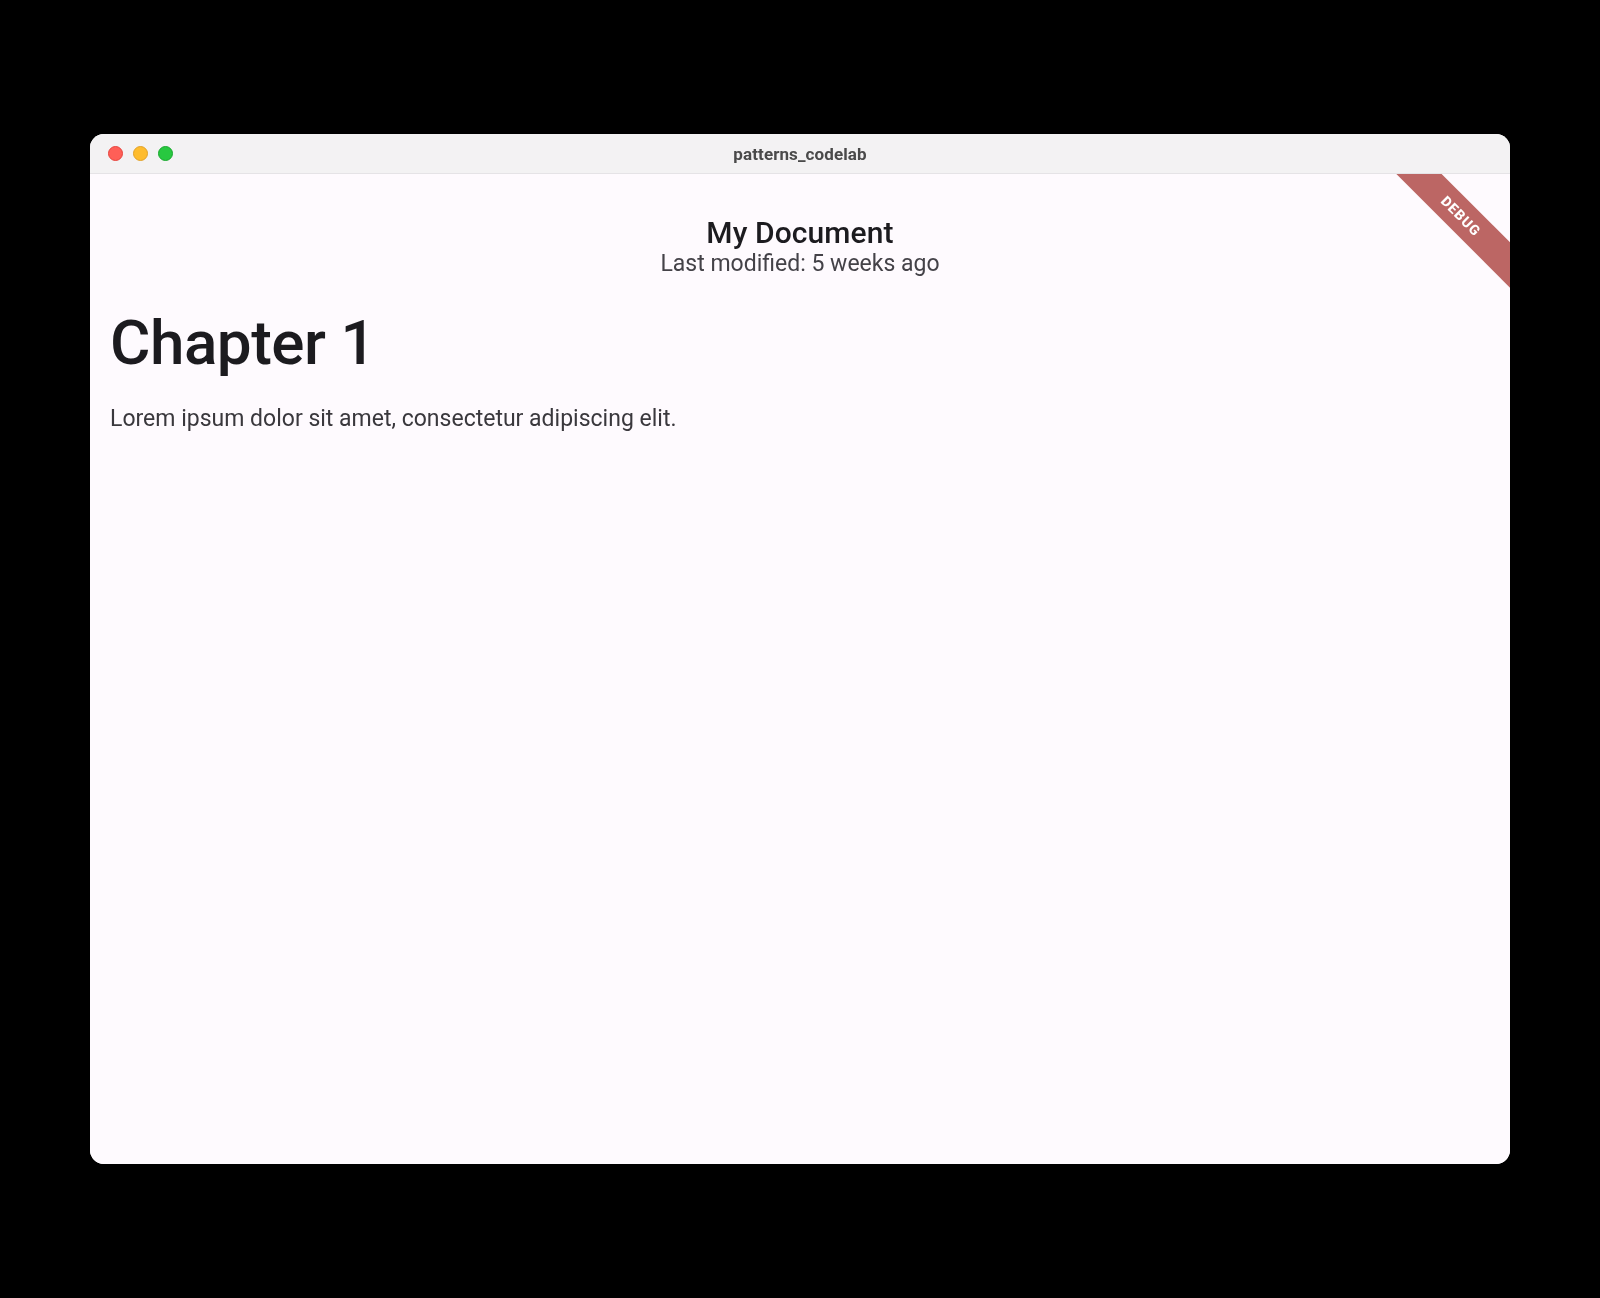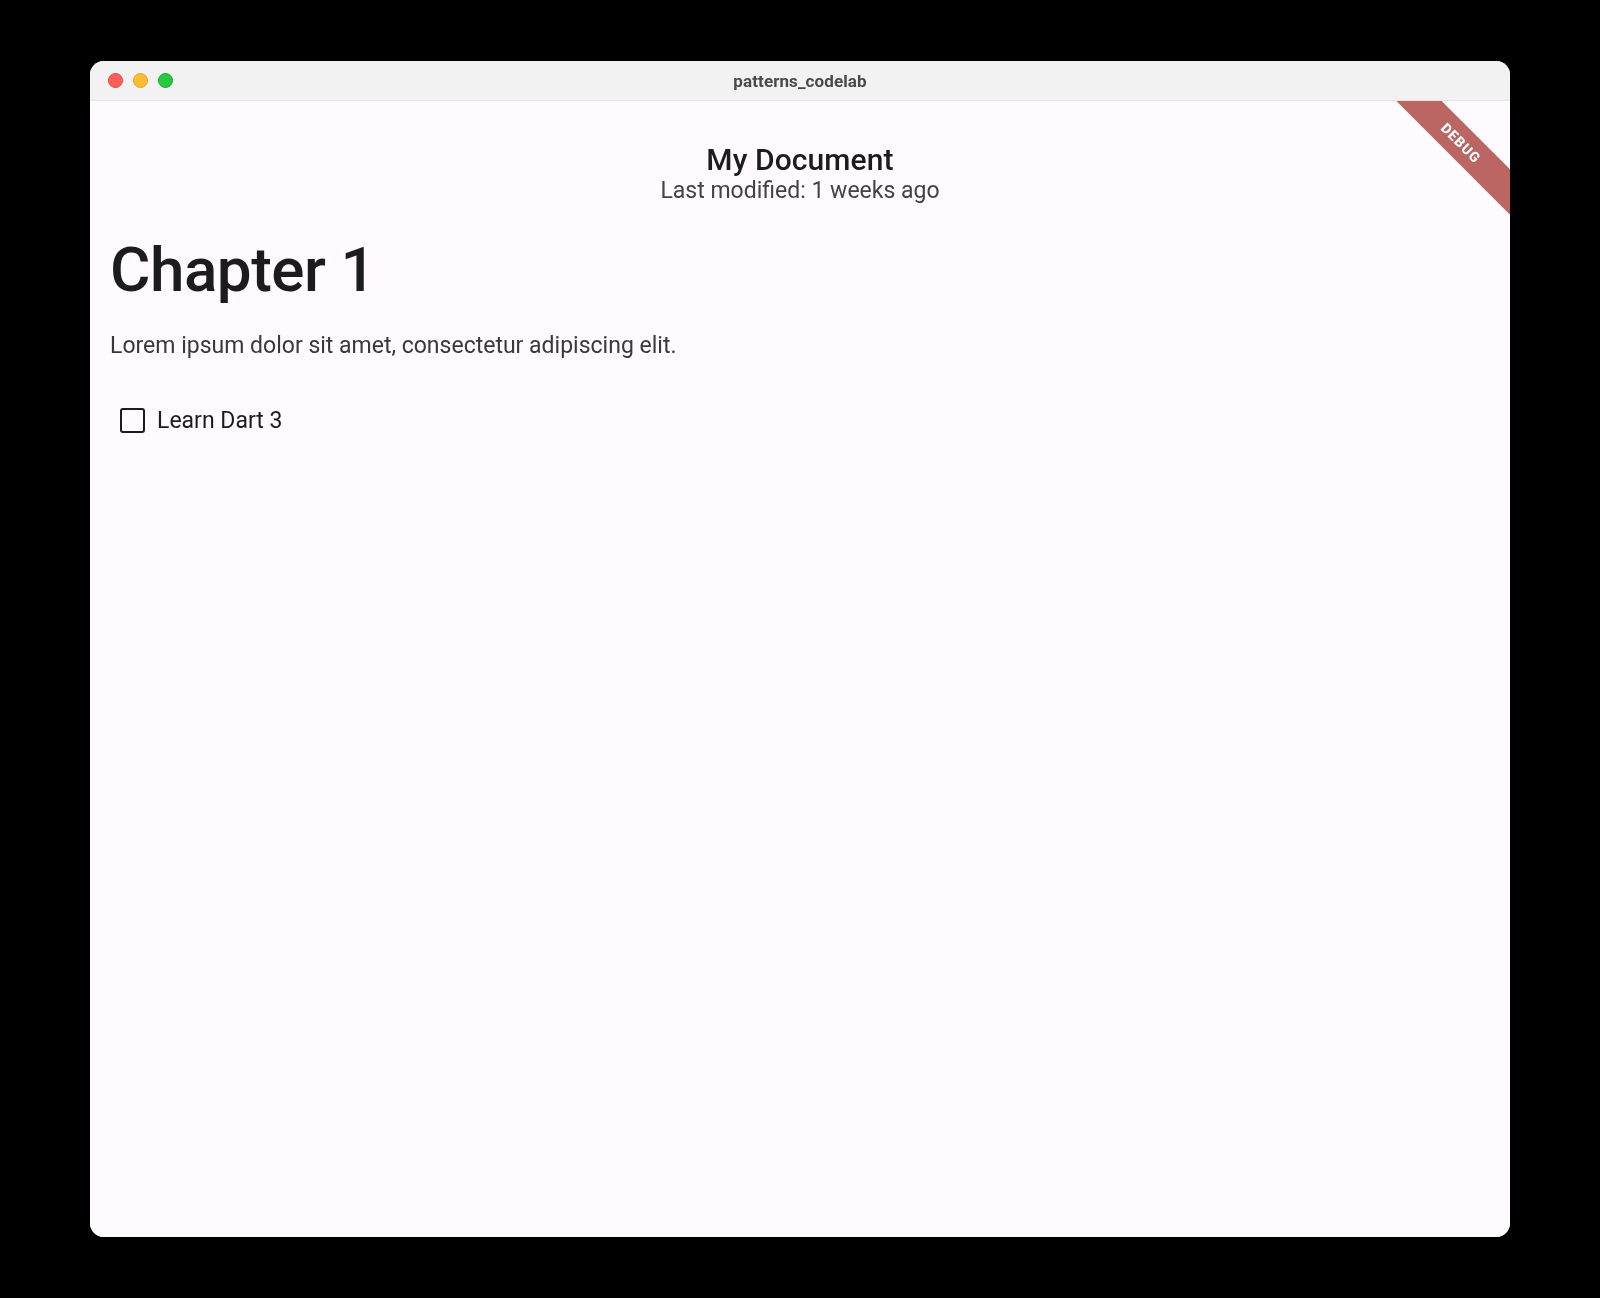--- a/index.html
+++ b/index.html
@@ -13,21 +13,21 @@
       width: 1600px;
       height: 1298px;
       font-family: -apple-system, BlinkMacSystemFont, "Segoe UI", Roboto, "Helvetica Neue", Arial, sans-serif;
       display: flex;
       align-items: center;
       justify-content: center;
     }
 
     .window {
       width: 1420px;
-      height: 1176px;
+      height: 1030px;
       background: #fff;
       border-radius: 14px;
       overflow: hidden;
       box-shadow: 0 40px 80px rgba(0,0,0,0.5), 0 0 0 1px rgba(0,0,0,0.08);
       position: relative;
       display: flex;
       flex-direction: column;
     }
 
     .titlebar {
@@ -180,30 +180,26 @@
   </div>
 
   <div class="app-surface">
 
     <div class="appbar">
       <div class="appbar-title">My Document</div>
     </div>
 
     <div class="content">
 
-      <div class="last-modified">Last modified: 1 weeks ago</div>
+      <div class="last-modified">Last modified: 5 weeks ago</div>
 
       <h1 class="chapter-heading">Chapter 1</h1>
 
       <p class="body-text">Lorem ipsum dolor sit amet, consectetur adipiscing elit.</p>
 
-      <div class="checkbox-row">
-        <div class="chk"></div>
-        <span class="chk-label">Learn Dart 3</span>
-      </div>
 
     </div>
 
     <div class="debug-banner">
       <div class="debug-strip">
         <span class="debug-text">DEBUG</span>
       </div>
     </div>
 
   </div>

